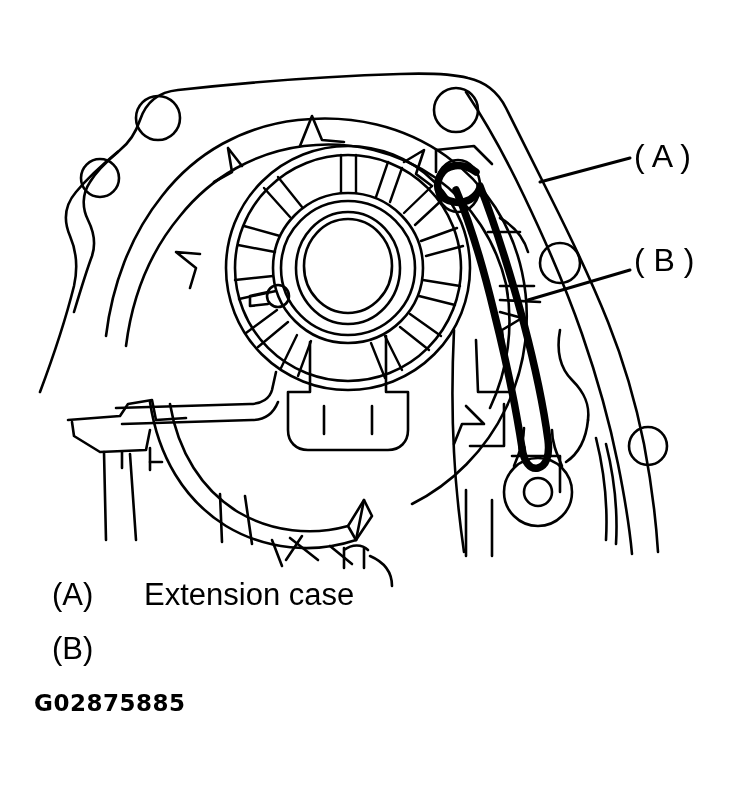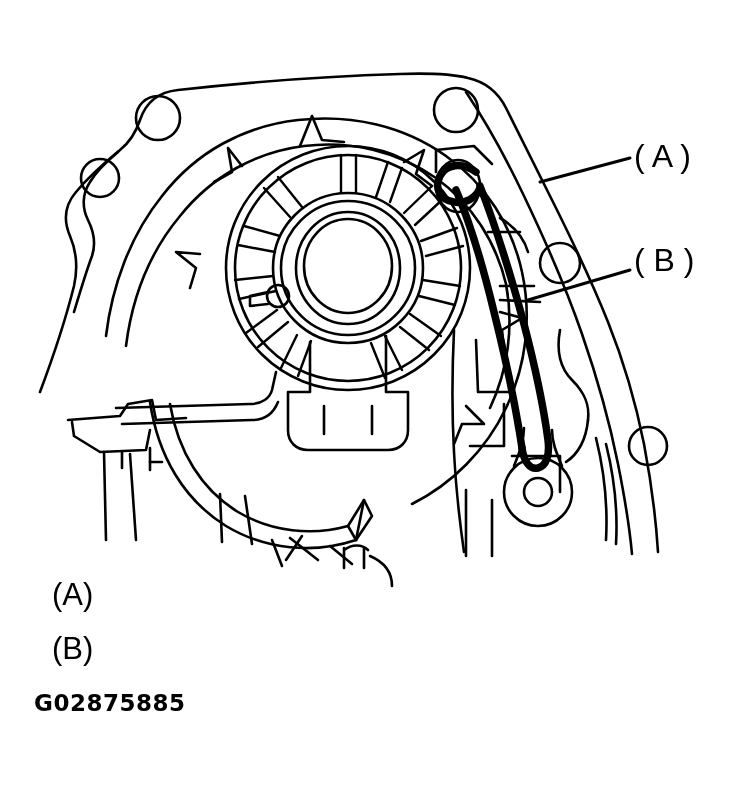--- a/index.html
+++ b/index.html
@@ -253,20 +253,21 @@
       <line x1="528" y1="300" x2="630" y2="270"></line>
     </g>
   </svg>
 
   <div class="callout-label" id="callout-a-label">( A )</div>
   <div class="callout-label" id="callout-b-label">( B )</div>
 
   <div class="legend-block">
     <div class="legend-row">
       <span class="legend-key">(A)</span>
+      <span class="legend-text">Extension case</span>
     </div>
     <div class="legend-row">
       <span class="legend-key">(B)</span>
     </div>
   </div>
 
   <div class="figure-id">G02875885</div>
 
 </div>
 

